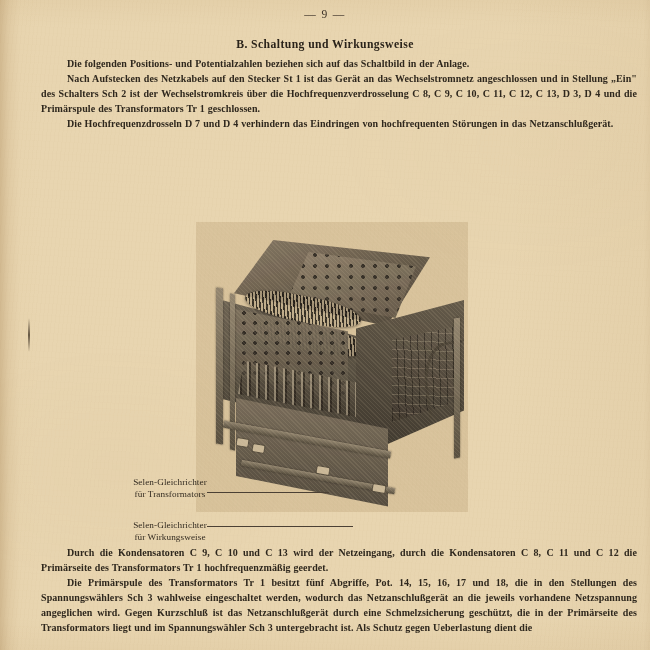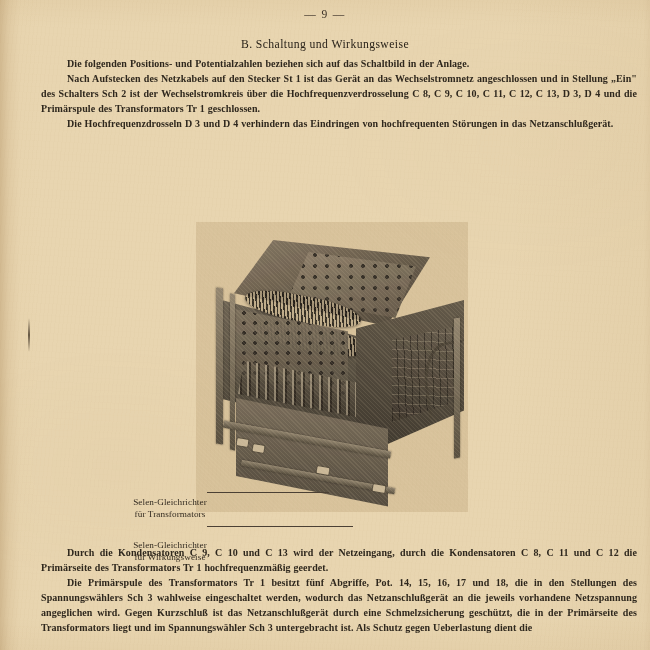--- a/index.html
+++ b/index.html
@@ -58,21 +58,21 @@
     letter-spacing: 0.12em;
     color: #3a3026;
   }
 
   
   #heading {
     position: absolute;
     top: 38px; left: 0; right: 0;
     text-align: center;
     font-size: 11.7px;
-    font-weight: normal;
+    font-weight: bold;
     letter-spacing: 0.035em;
     color: #2a231a;
   }
 
   
   .block {
     position: absolute;
     left: 41px;
     width: 596px;
     font-size: 10px;
@@ -234,21 +234,20 @@
 
   
   .callout {
     position: absolute;
     font-size: 9.2px;
     line-height: 11.6px;
     color: #332b21;
     text-align: center;
     letter-spacing: 0.01em;
     white-space: nowrap;
-    margin-top: 20px;
   }
   #callout-1 { left: 118px; top: 263px; width: 104px; }
   #callout-2 { left: 118px; top: 306px; width: 104px; }
 
   .leader {
     position: absolute;
     height: 1px;
     background: #4b4034;
   }
   #leader-1 { left: 207px; top: 277.5px; width: 122px; }
@@ -271,21 +270,21 @@
   <div id="grain"></div>
   <div id="blemish"></div>
 
   <div id="folio" class="txt">—  9  —</div>
 
   <div id="heading">B. Schaltung und Wirkungsweise</div>
 
   <div class="block" id="block-top">
     <p>Die folgenden Positions- und Potentialzahlen beziehen sich auf das Schaltbild in der Anlage.</p>
     <p>Nach Aufstecken des Netzkabels auf den Stecker St 1 ist das Gerät an das Wechselstromnetz angeschlossen und in Stellung „Ein" des Schalters Sch 2 ist der Wechselstromkreis über die Hochfrequenzverdrosselung C 8, C 9, C 10, C 11, C 12, C 13, D 3, D 4 und die Primärspule des Transformators Tr 1 geschlossen.</p>
-    <p>Die Hochfrequenzdrosseln D 3 und D 4 verhindern das Eindringen von hochfrequenten Störungen in das Netzanschlußgerät.</p>
+    <p>Die Hochfrequenzdrosseln D 7 und D 4 verhindern das Eindringen von hochfrequenten Störungen in das Netzanschlußgerät.</p>
   </div>
 
   <div id="figure">
 
     <div id="photo-wrap">
       <div id="photo">
 
         <div class="part" id="rail-rear"></div>
         <div class="part" id="top-face"></div>
         <div class="part" id="vent-top"></div>

